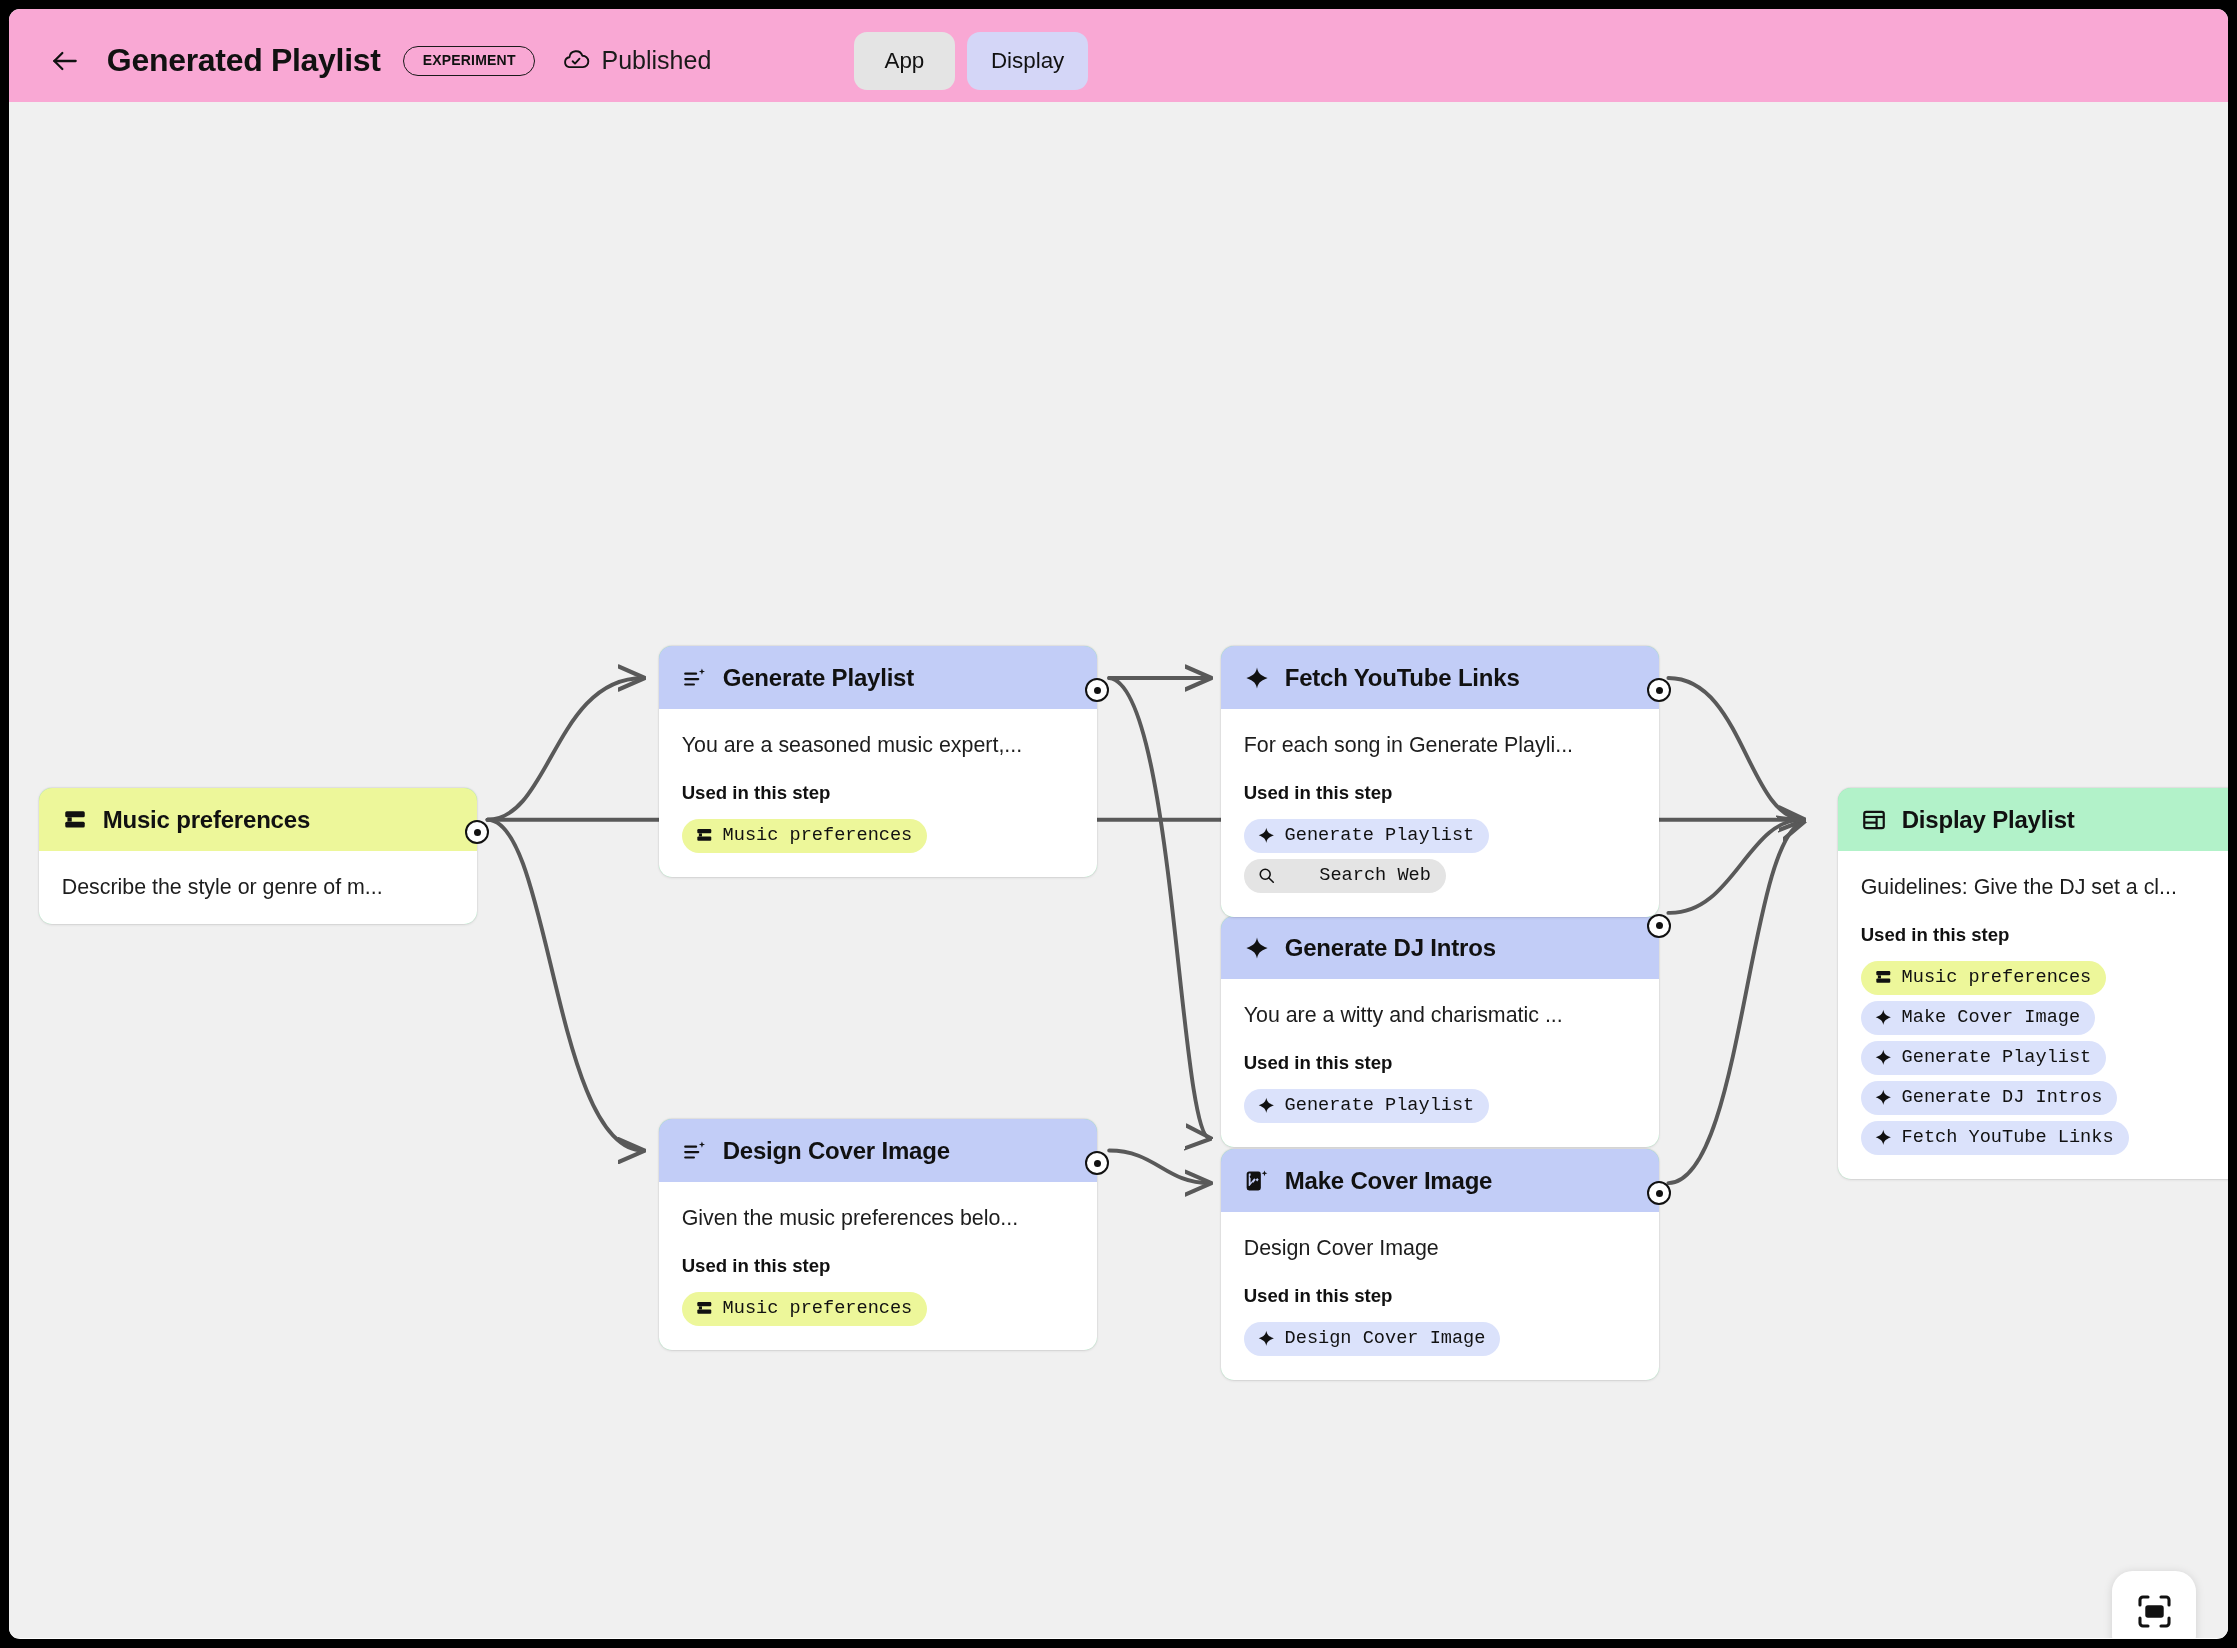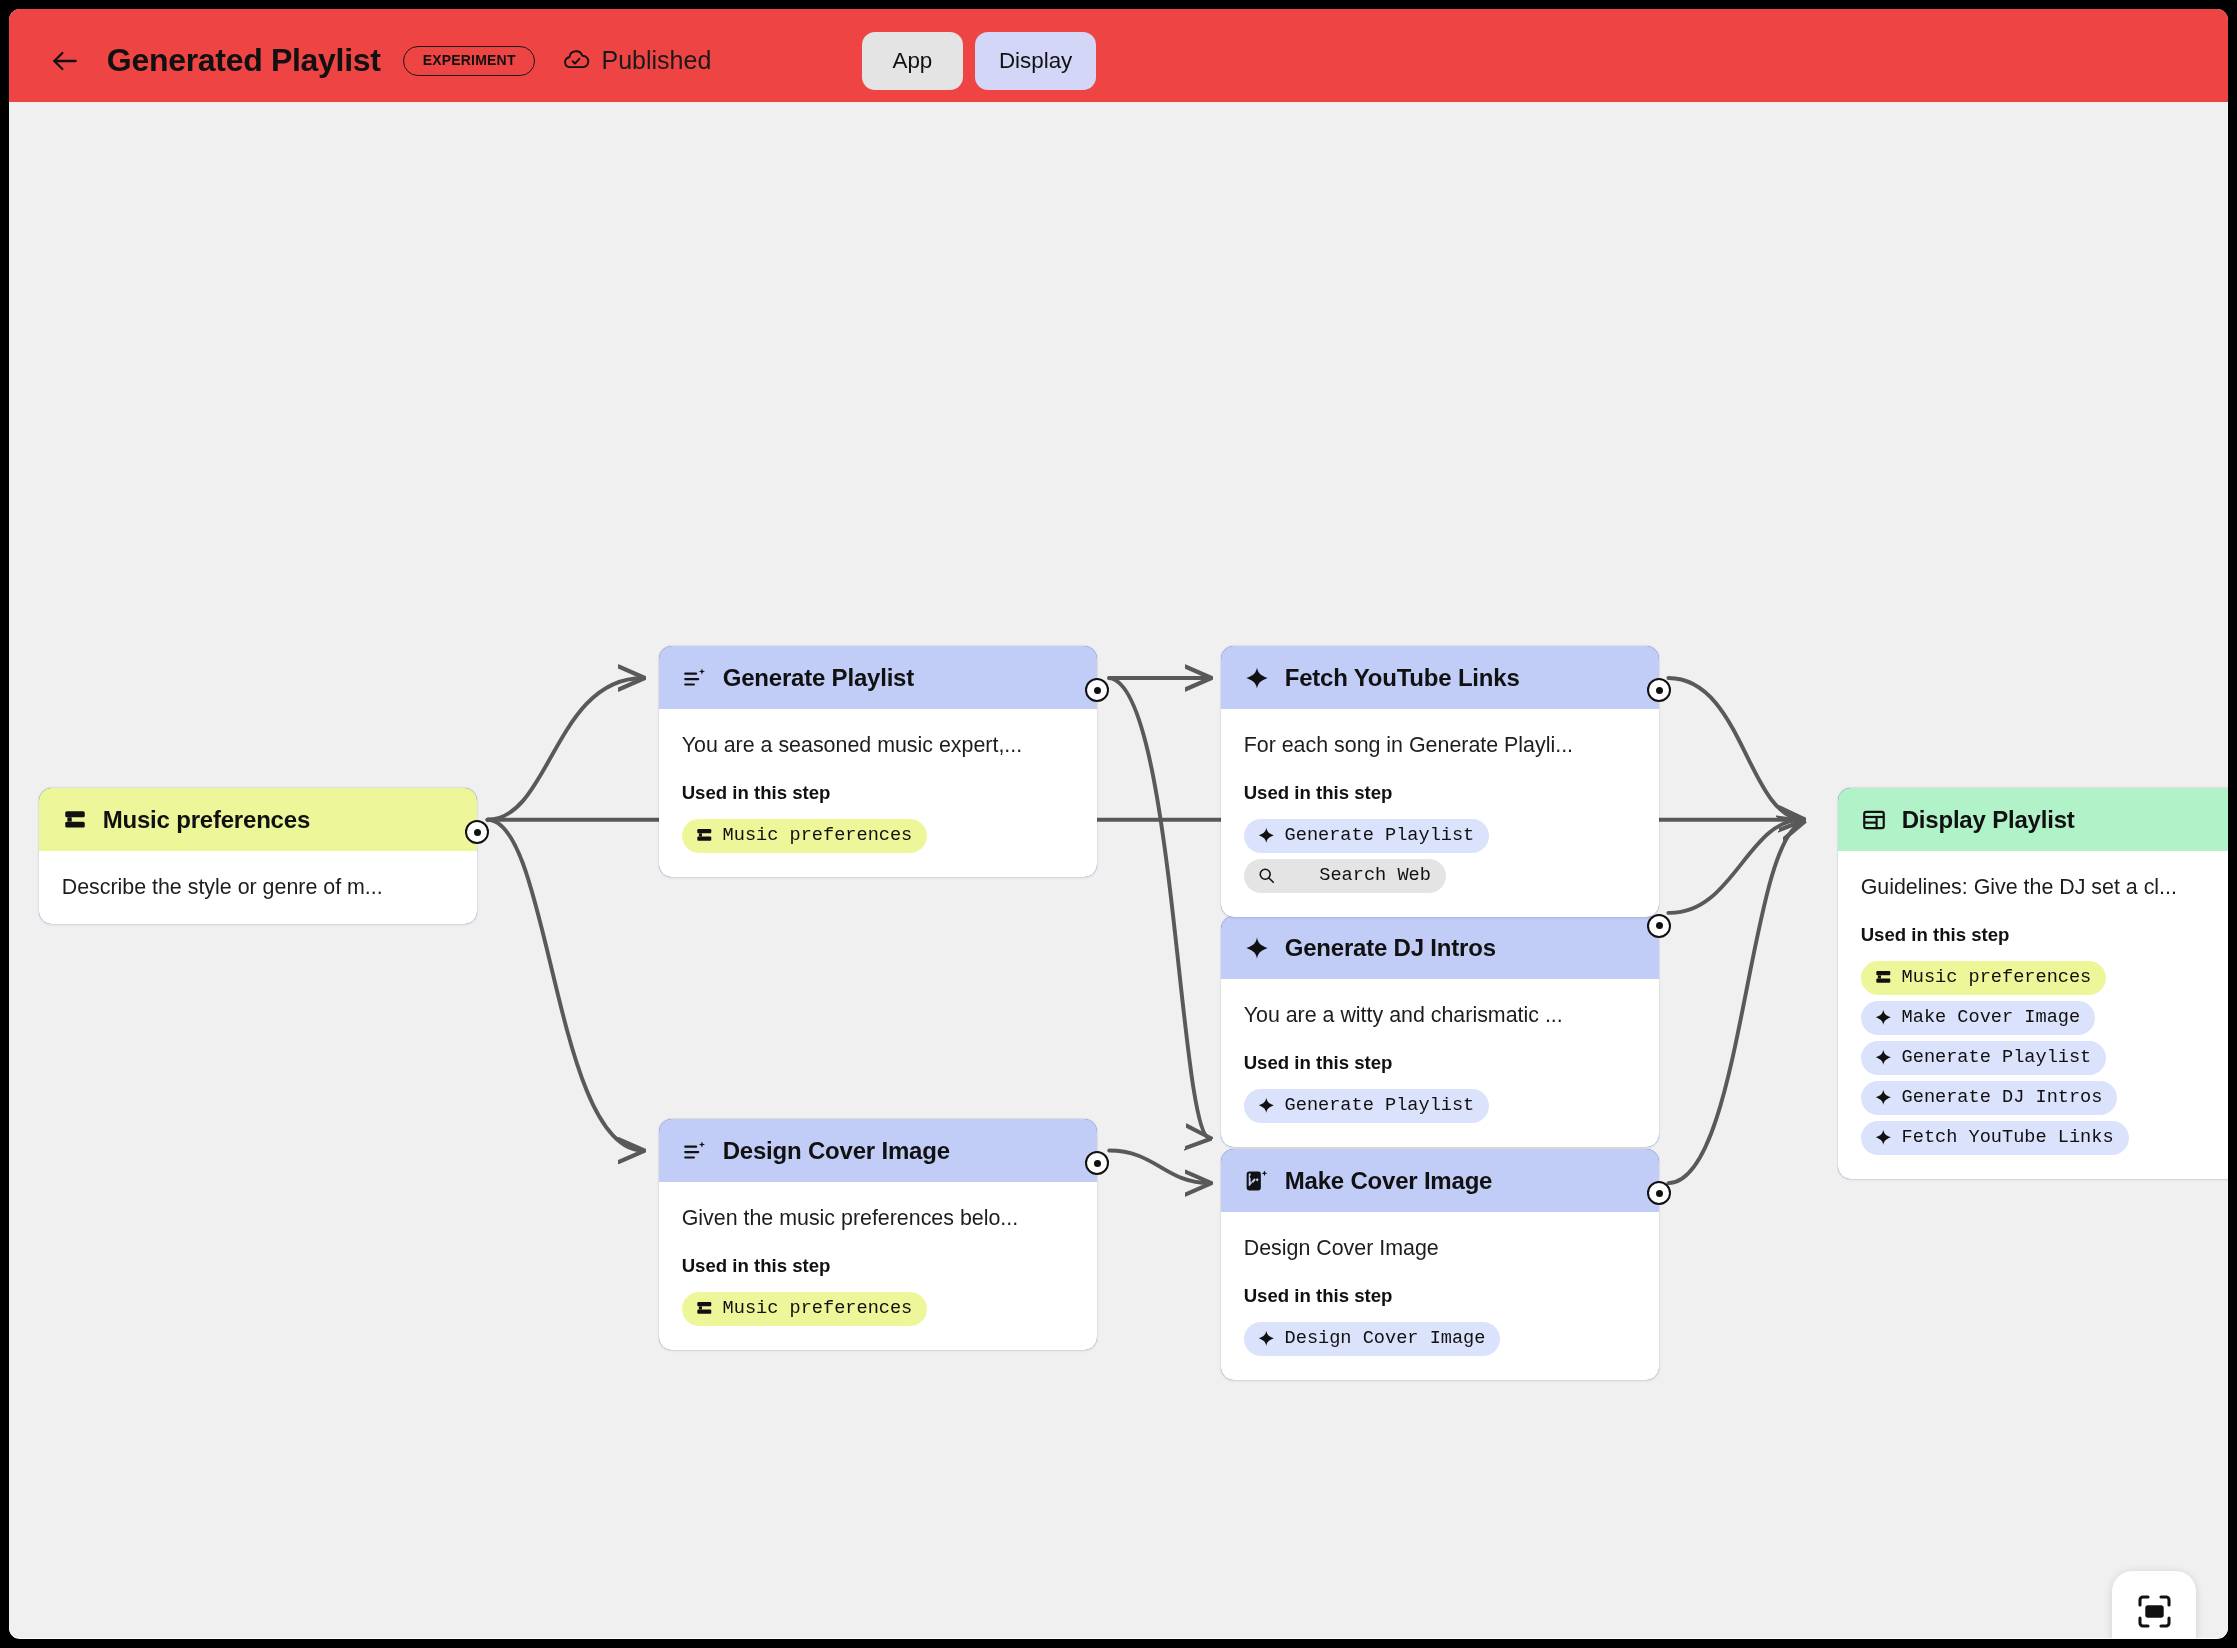--- a/index.html
+++ b/index.html
@@ -22,25 +22,25 @@
     border-radius: 11.2px;
     overflow: hidden;
   }
 
   
   .header {
     position: absolute;
     left: 0; top: 0;
     width: 2219px;
     height: 104px;
-    background: #ef4444;
+    background: #f9a8d4;
     border-bottom: 0.9px solid #e2e2e2;
     display: flex;
     align-items: center;
-    padding: 0 32px 0 34px;
+    padding: 0 40px 0 34px;
   }
   .back-btn {
     width: 43px; height: 43px;
     display: flex; align-items: center; justify-content: center;
     cursor: pointer;
     flex: 0 0 auto;
   }
   .back-btn svg { display: block; }
 
   .page-title {
@@ -113,21 +113,21 @@
   .edge-layer {
     position: absolute;
     left: 0; top: 0;
     width: 2219px; height: 1536px;
     pointer-events: none;
   }
 
   
   .node {
     position: absolute;
-    background: #1d4ed8;
+    background: #86efac;
     border-radius: 13px;
     box-shadow: 0 0.9px 2.8px rgba(0,0,0,0.10), 0 0 0 0.9px rgba(0,0,0,0.035);
     overflow: visible;
   }
   .node-head {
     height: 63px;
     border-radius: 13px 13px 0 0;
     display: flex;
     align-items: center;
     padding: 0 22.4px;

